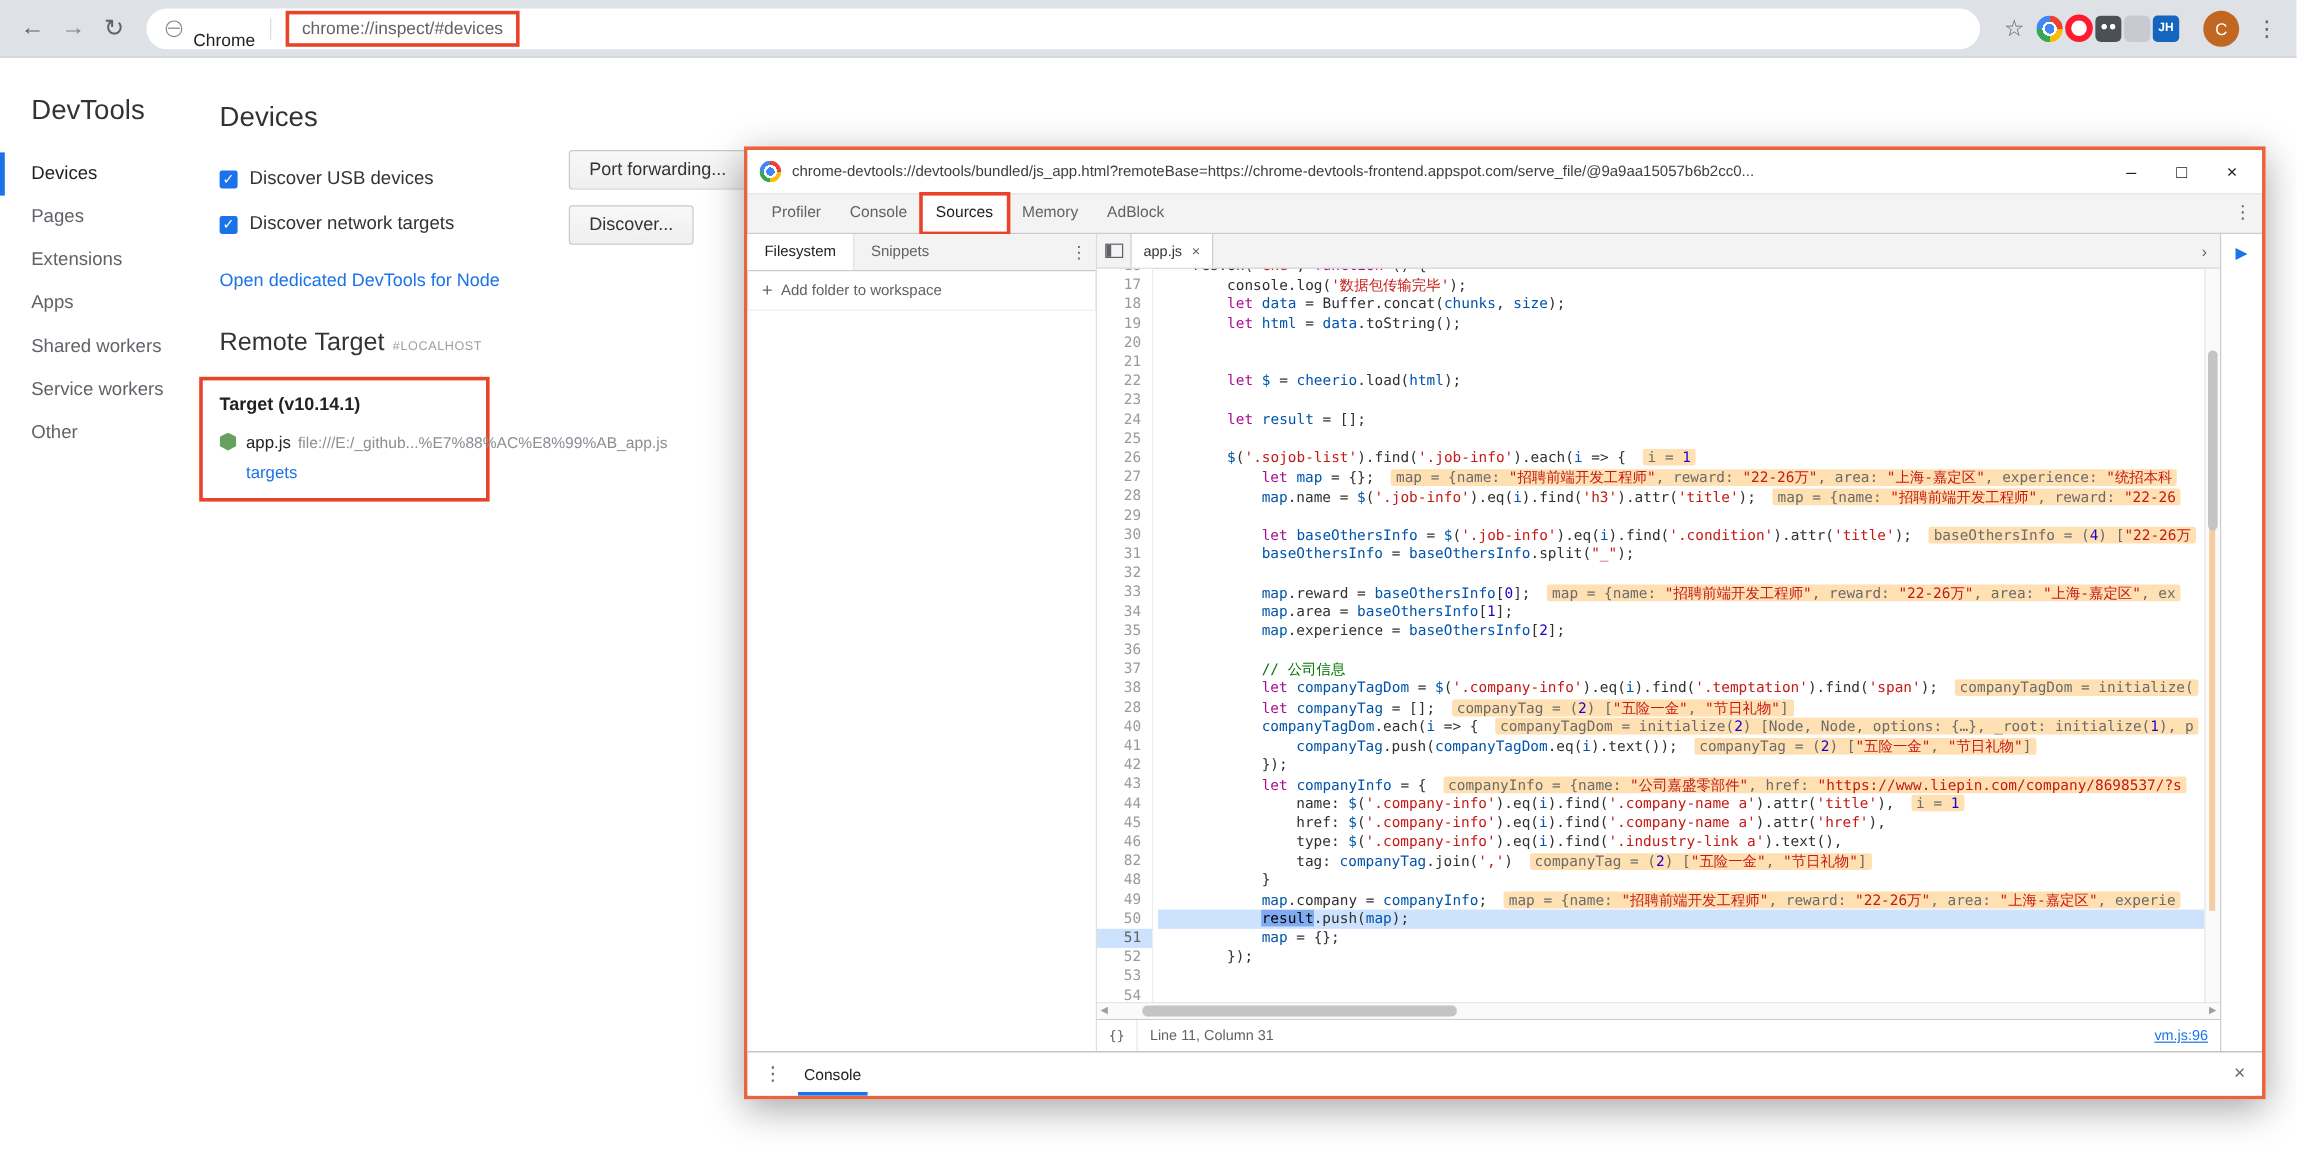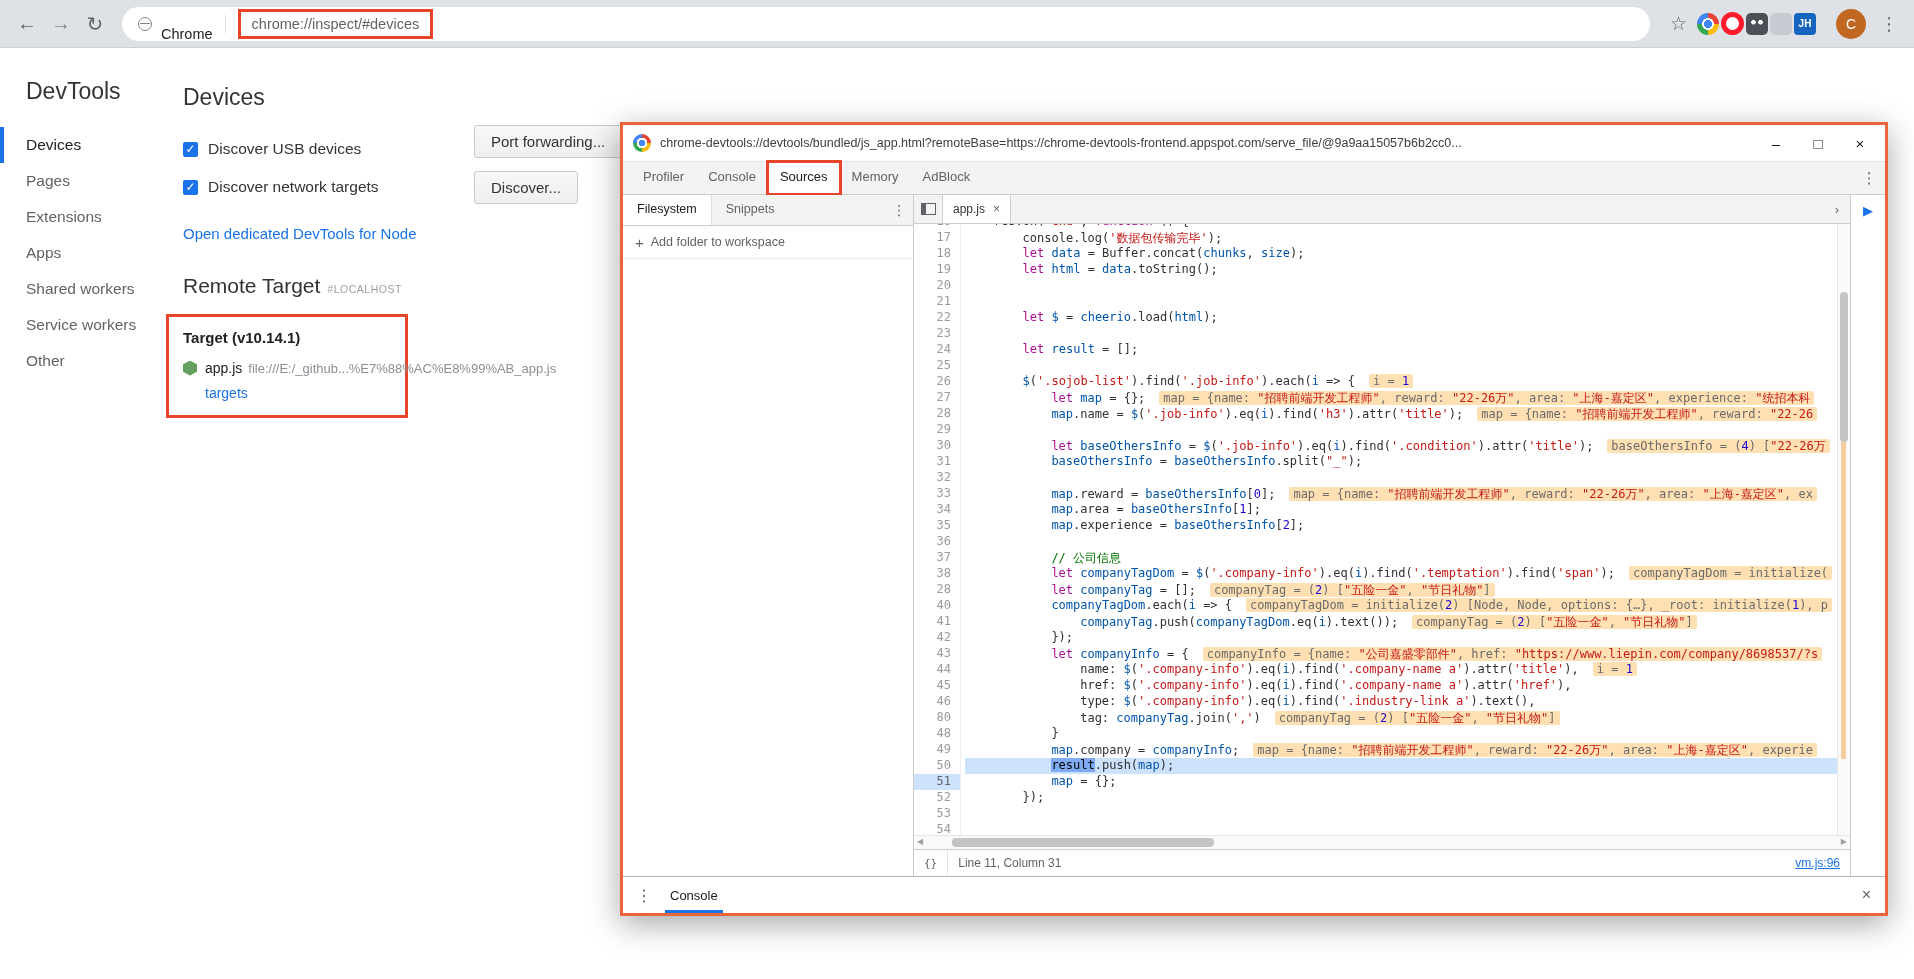--- a/index.html
+++ b/index.html
@@ -302,21 +302,21 @@
                   <div class="ln">37</div>
                   <div class="ln">38</div>
                   <div class="ln">28</div>
                   <div class="ln">40</div>
                   <div class="ln">41</div>
                   <div class="ln">42</div>
                   <div class="ln">43</div>
                   <div class="ln">44</div>
                   <div class="ln">45</div>
                   <div class="ln">46</div>
-                  <div class="ln">80</div>
+                  <div class="ln">82</div>
                   <div class="ln">48</div>
                   <div class="ln">49</div>
                   <div class="ln">50</div>
                   <div class="ln exec">51</div>
                   <div class="ln">52</div>
                   <div class="ln">53</div>
                   <div class="ln">54</div>
                 </div>
               <div class="codecol" id="codeCol">
                   <div class="cl"><span style="display: inline-block; width: 28.8px;"></span><span class="tk-pl">res.on(</span><span class="tk-st">'end'</span><span class="tk-pl">, </span><span class="tk-kw">function</span><span class="tk-pl"> () {</span></div>

